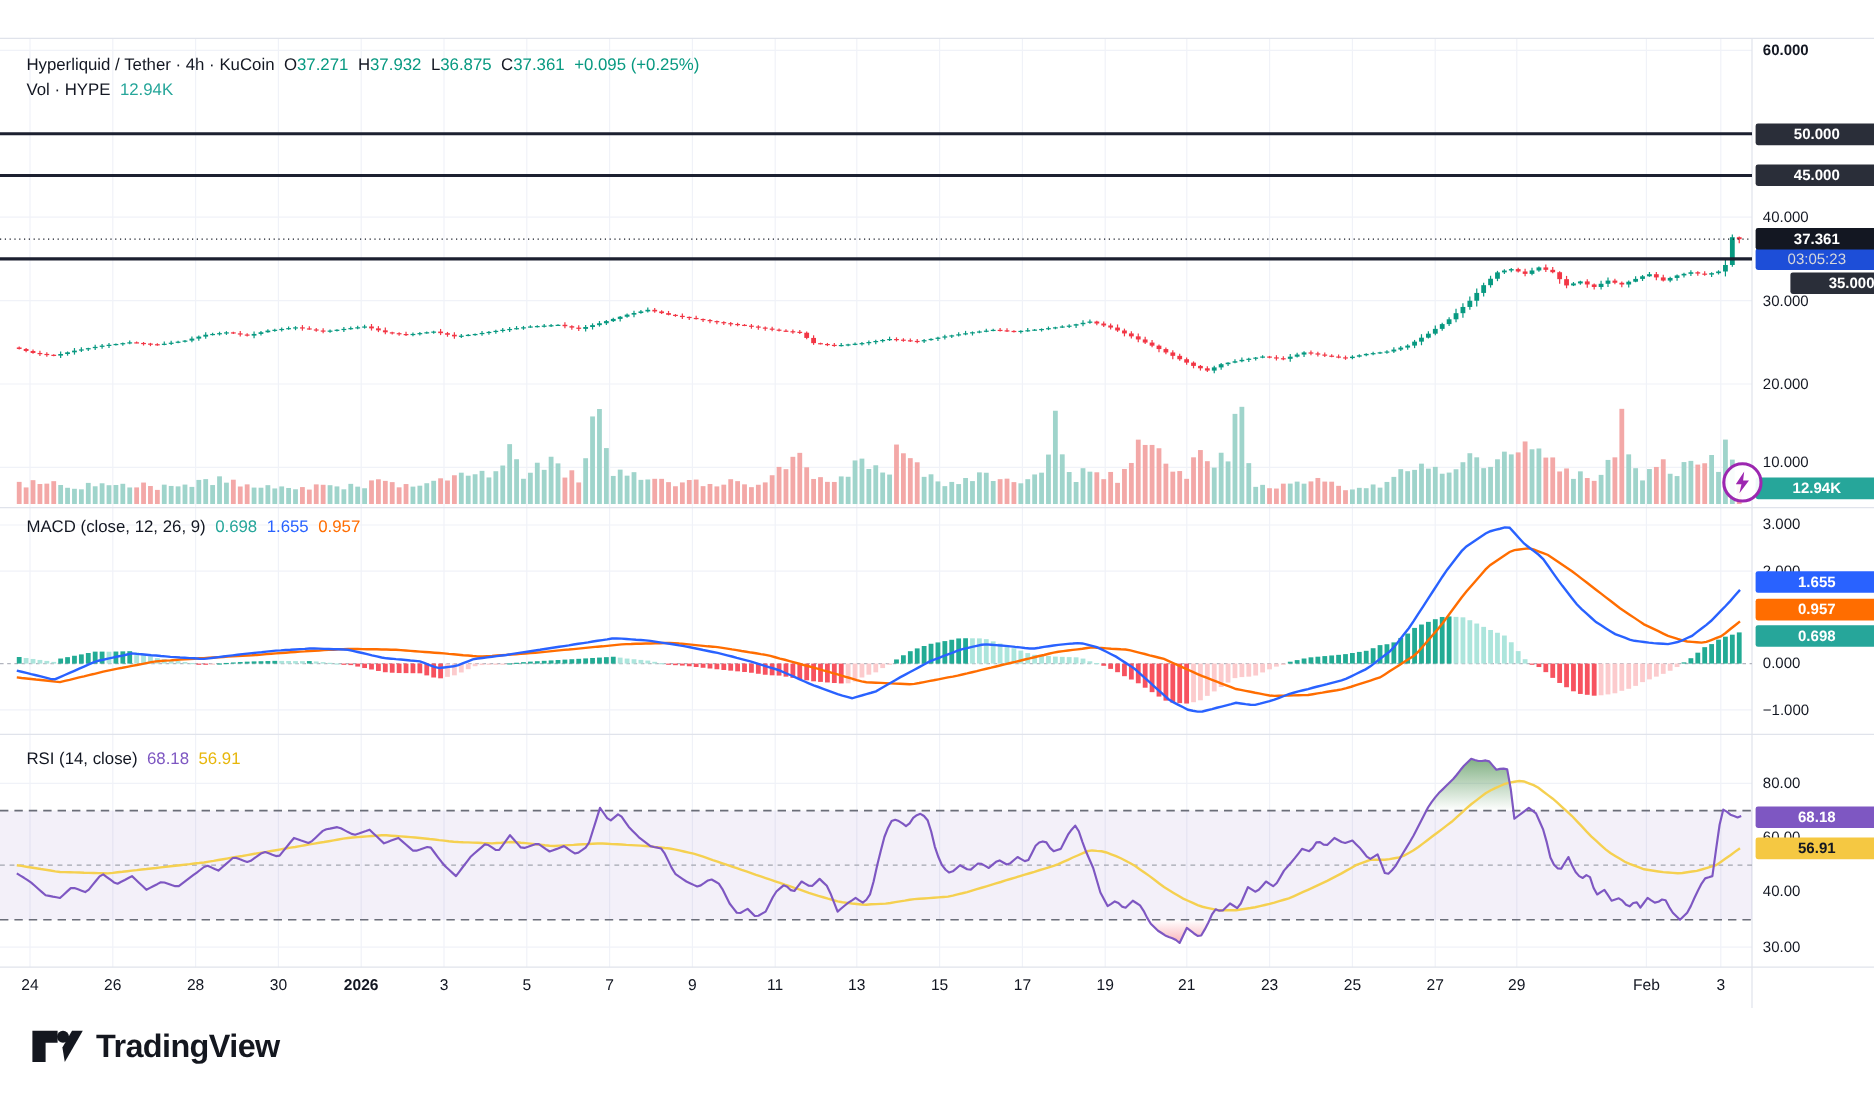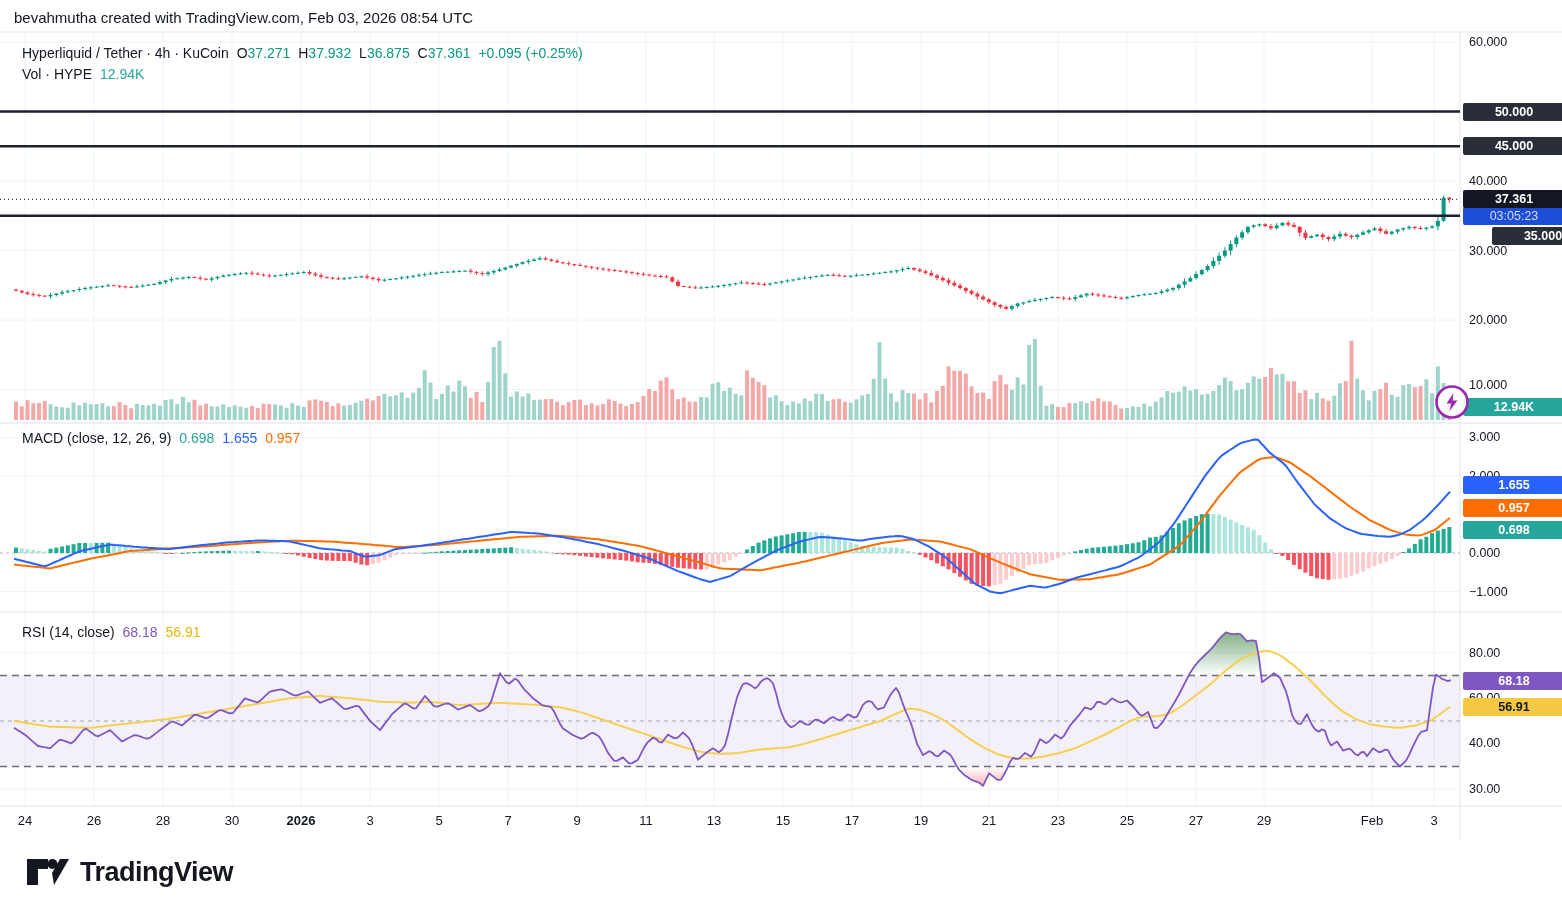--- a/index.html
+++ b/index.html
@@ -21,21 +21,20 @@
   .tlabel{position:absolute;top:813px;font-size:13px;color:#131722;transform:translateX(-50%);white-space:nowrap}
   .tbold{font-weight:700}
   #badge{position:absolute;z-index:6;cursor:pointer}
   #logo{position:absolute;left:26px;top:856px;display:flex;align-items:flex-end;gap:10px;z-index:5;cursor:pointer}
   #logo-text{font-size:27px;font-weight:800;letter-spacing:-0.5px;color:#14171f}
 </style>
 </head>
 <body>
 
 <div id="app">
-  <div class="attribution">bevahmutha created with TradingView.com, Feb 03, 2026 08:54 UTC</div>
 
   <svg id="cv" width="1562" height="915">
       <defs>
         <linearGradient id="g-green" gradientUnits="userSpaceOnUse" x1="0" x2="0" y1="632.275" y2="675.5">
           <stop offset="0" stop-color="#2e7d32" stop-opacity="0.6"></stop>
           <stop offset="1" stop-color="#2e7d32" stop-opacity="0"></stop>
         </linearGradient>
         <linearGradient id="g-pink" gradientUnits="userSpaceOnUse" x1="0" x2="0" y1="786.975" y2="766.5">
           <stop offset="0" stop-color="#f23645" stop-opacity="0.4"></stop>
           <stop offset="1" stop-color="#f23645" stop-opacity="0"></stop>
@@ -1120,21 +1119,21 @@
     <span class="orange">0.957</span>
   </div>
 
   <div class="legend" style="top:624px">
     <span class="lg-title">RSI (14, close)</span>
     <span class="purple">68.18</span>
     <span class="yellow">56.91</span>
   </div>
 
   <div id="labels-layer">
-      <div class="axlabel" style="top: 42px;">60.000</div>
+      <div class="axlabel" style="top: 42px; font-weight: bold;">60.000</div>
       <div class="axlabel" style="top: 181px;">40.000</div>
       <div class="axlabel" style="top: 251px;">30.000</div>
       <div class="axlabel" style="top: 320px;">20.000</div>
       <div class="axlabel" style="top: 385px;">10.000</div>
       <div class="axlabel" style="top: 437px;">3.000</div>
       <div class="axlabel" style="top: 476px;">2.000</div>
       <div class="axlabel" style="top: 553px;">0.000</div>
       <div class="axlabel" style="top: 592px;">−1.000</div>
       <div class="axlabel" style="top: 653px;">80.00</div>
       <div class="axlabel" style="top: 698px;">60.00</div>

